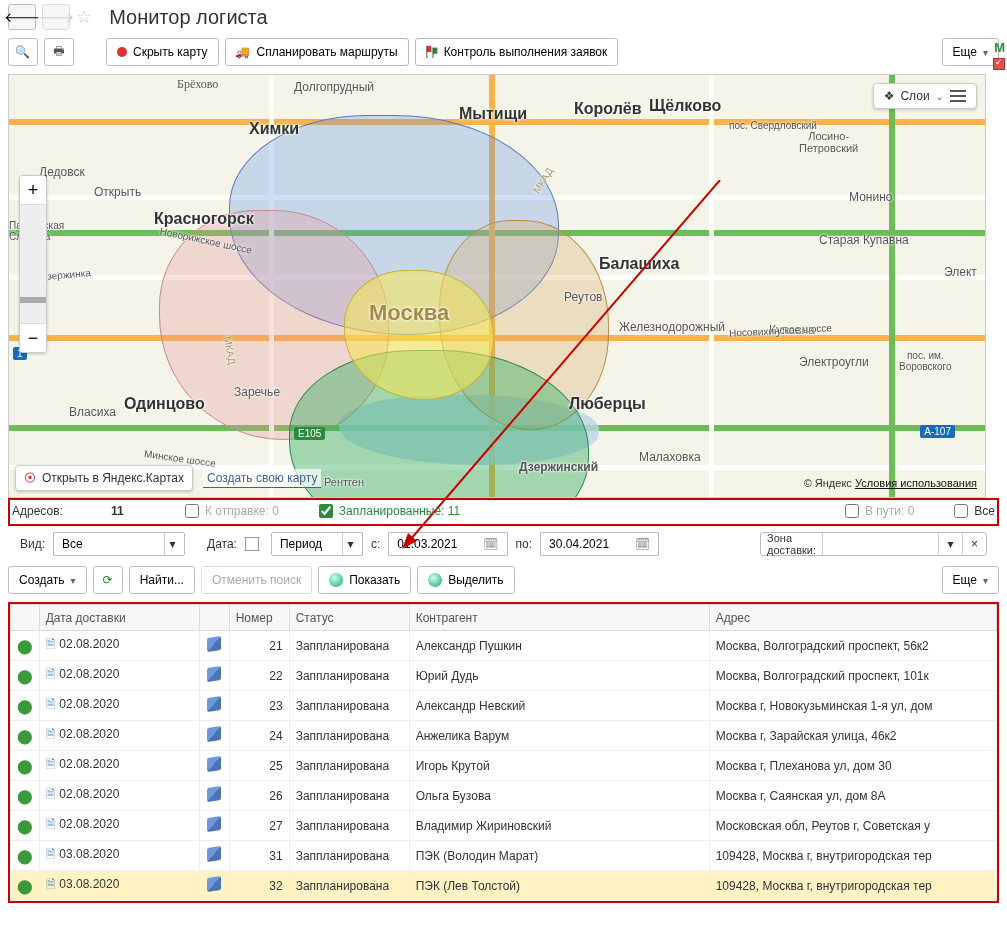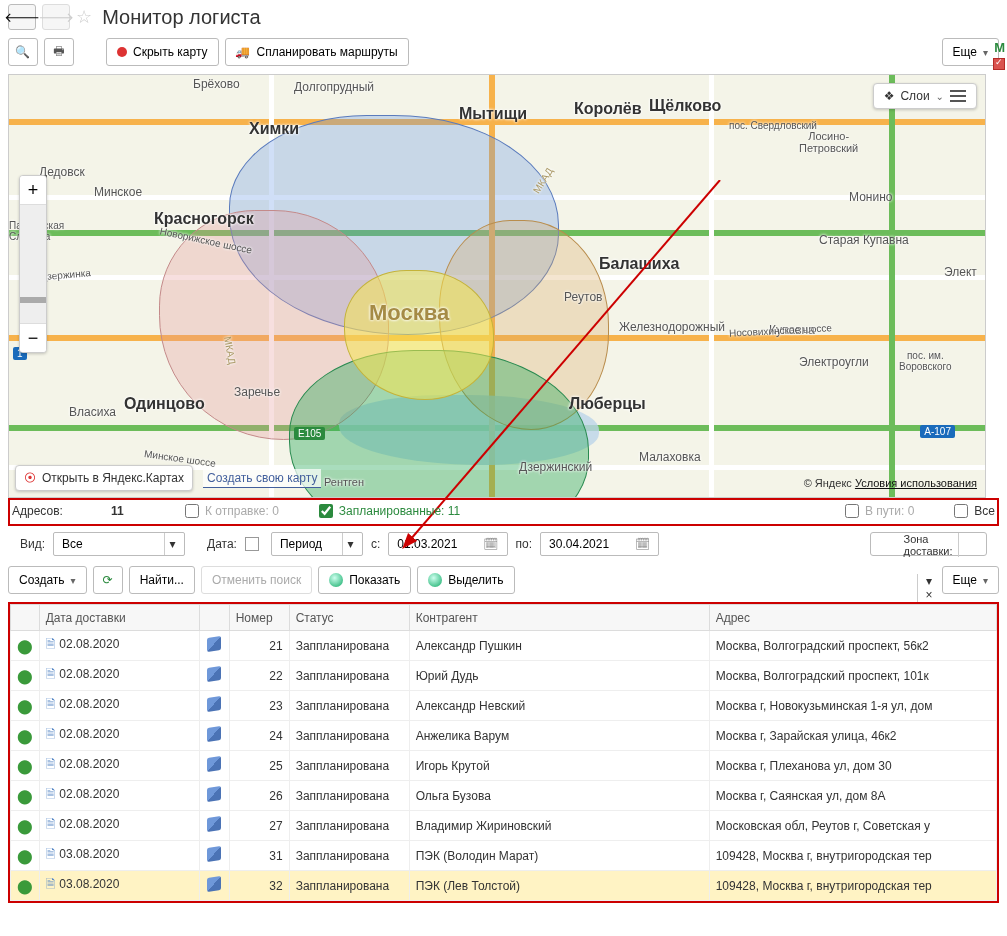--- a/index.html
+++ b/index.html
@@ -4,21 +4,21 @@
 <style>
 * { box-sizing: border-box; }
 body { margin: 0; font-family: Arial, sans-serif; font-size: 12px; color: #333; background: #fff; }
 .app { width: 1007px; height: 936px; position: relative; overflow: hidden; }
 
 
 .header-row { display: flex; align-items: center; padding: 4px 8px; gap: 6px; }
 .nav-btn { width: 28px; height: 26px; border: 1px solid #bbb; background: #f6f6f6; border-radius: 3px; display: inline-flex; align-items: center; justify-content: center; cursor: pointer; }
 .nav-btn.forward{color:#ccc;border-color:#ddd;}
 .star-icon { color: #ccc; font-size: 18px; }
-.page-title { font-size: 20px; color: #333; margin-left: 4px; text-align: center; }
+.page-title { font-size: 20px; color: #333; margin-left: 11px; text-align: center; }
 
 
 .toolbar { display: flex; align-items: center; padding: 4px 8px; gap: 6px; }
 .tb-btn { height: 28px; border: 1px solid #bbb; background: #fff; border-radius: 3px; padding: 0 10px; display: inline-flex; align-items: center; gap: 6px; cursor: pointer; font-size: 12px; }
 .tb-btn.icon-only { width: 30px; padding: 0; justify-content: center; }
 .tb-spacer { flex: 1; }
 .i-search { color: #3a77c7; }
 .i-print { color: #555; }
 .i-pin { width: 10px; height: 10px; background: #d33; border-radius: 50%; display: inline-block; }
 .i-flag { width: 12px; height: 14px; display: inline-block; }
@@ -92,21 +92,21 @@
 
 
 .filter-row2{ display:flex; align-items:center; gap:8px; margin:6px 20px 0; }
 .lbl{ color:#333;}
 .filter-row2 .select{ height:24px; border:1px solid #bbb; border-radius:2px; display:inline-flex; align-items:center; background:#fff; padding:0 4px 0 6px; gap:4px;}
 .filter-row2 .select input{ border:none; outline:none; width:100px; font-size:12px; height:20px;}
 .filter-row2 .date-input input{width:80px;}
 .caret{ width:16px; height:22px; border-left:1px solid #ccc; display:inline-flex; align-items:center; justify-content:center; cursor:pointer;}
 .cal-icon{ color:#777; cursor:pointer; padding:0 4px;}
 .mini-chk{width:14px;height:14px;border:1px solid #999;display:inline-block;margin:0 4px 0 0;cursor:pointer;}
-.zone-group{ display:flex; align-items:center; border:1px solid #bbb; border-radius:3px; height:24px;flex-direction:column;}
+.zone-group{ display:flex; align-items:center; border:1px solid #bbb; border-radius:3px; height:24px;}
 .zone-group .zlabel{ padding:0 6px; line-height:12px; font-size:11px; border-right:1px solid #ccc;}
 .zone-group .zinput{ width:115px; height:22px; border:none; outline:none;}
 .zone-group .zbtn{ width:24px; border-left:1px solid #ccc; display:flex; align-items:center; justify-content:center; height:22px; cursor:pointer;}
 
 
 .action-row{ display:flex; gap:6px; margin:10px 8px 0;}
 .a-btn{ height:28px; border:1px solid #bbb; border-radius:3px; background:#fff; padding:0 10px; display:inline-flex; align-items:center; gap:6px; cursor:pointer; font-size:12px;}
 .a-btn.icon-only{width:30px;padding:0;justify-content:center;}
 .a-btn.disabled{color:#aaa; border-color:#ddd;}
 .globe{width:14px;height:14px;border-radius:50%;background:radial-gradient(circle at 40% 35%,#cfe,#1a6),linear-gradient(#1a6,#1a6);}
@@ -148,20 +148,29 @@
       </button>
     <div style="width:20px"></div>
     <button class="tb-btn">
         <span class="i-pin"></span>
         <span>Скрыть карту</span>
       </button>
     <button class="tb-btn">
         <span>🚚</span>
         <span>Спланировать маршруты</span>
       </button>
+    <button class="tb-btn">
+        <span class="i-flag"><svg viewBox="0 0 16 16">
+            <rect x="1" y="1" width="5" height="7" fill="#d33"></rect>
+            <rect x="8" y="3" width="5" height="7" fill="#2b8a3e"></rect>
+            <line x1="1" y1="1" x2="1" y2="15" stroke="#333"></line>
+            <line x1="8" y1="3" x2="8" y2="15" stroke="#333"></line>
+          </svg></span>
+        <span>Контроль выполнения заявок</span>
+      </button>
     <div class="tb-spacer"></div>
     <button class="tb-btn">
         <span>Еще</span>
         <span class="chev"> ▾</span>
       </button>
   </div>
 
   <span class="right-M">М</span>
   <span class="right-check"></span>
 
@@ -194,32 +203,32 @@
     <div class="city-label big" style="left:450px;top:30px;">Мытищи</div>
     <div class="city-label big" style="left:550px;top:25px;margin-left:15px;">Королёв</div>
     <div class="city-label big" style="left:640px;top:22px;text-align:right;">Щёлково</div>
     <div class="city-label big" style="left:590px;top:180px;">Балашиха</div>
     <div class="city-label" style="left:555px;top:215px;">Реутов</div>
     <div class="city-label" style="left:610px;top:245px;">Железнодорожный</div>
     <div class="city-label" style="left:760px;top:248px;">Купавна</div>
     <div class="city-label" style="left:790px;top:280px;">Электроугли</div>
     <div class="city-label big" style="left:560px;top:320px;">Люберцы</div>
     <div class="city-label" style="left:630px;top:375px;">Малаховка</div>
-    <div class="city-label" style="left:510px;top:385px;">Дзержинский</div>
+    <div class="city-label" style="left:510px;top:385px;font-weight:bold;">Дзержинский</div>
     <div class="city-label big" style="left:115px;top:320px;">Одинцово</div>
     <div class="city-label big" style="left:145px;top:135px;">Красногорск</div>
-    <div class="city-label" style="left:85px;top:110px;">Минское</div>
+    <div class="city-label" style="left:85px;top:110px;">Открыть</div>
     <div class="city-label" style="left:30px;top:90px;">Дедовск</div>
     <div class="city-label" style="left:285px;top:5px;">Долгопрудный</div>
     <div class="city-label" style="left:840px;top:115px;">Монино</div>
     <div class="city-label" style="left:810px;top:158px;">Старая Купавна</div>
     <div class="city-label" style="left:935px;top:190px;">Элект</div>
     <div class="city-label" style="left:60px;top:330px;">Власиха</div>
     <div class="city-label" style="left:225px;top:310px;">Заречье</div>
-    <div class="city-label" style="left:184px;top:2px;">Брёхово</div>
+    <div class="city-label" style="left:168px;top:2px;font-family:Liberation Serif, serif;">Брёхово</div>
     <div class="city-label" style="left:890px;top:275px;font-size:10px;white-space:pre;text-align:center;">пос. им.
 Воровского</div>
     <div class="city-label" style="left:790px;top:55px;font-size:11px;white-space:pre;text-align:center;">Лосино-
 Петровский</div>
     <div class="city-label" style="left:720px;top:45px;font-size:10px;">пос. Свердловский</div>
     <div class="city-label" style="left:0px;top:145px;font-size:10px;white-space:pre;">Павловская
 Слобода</div>
     <div class="city-label" style="left:15px;top:195px;font-size:10px;transform:rotate(-5deg);">ул. Дзержинка</div>
     <div class="city-label" style="left:135px;top:378px;font-size:10px;transform:rotate(8deg);">Минское шоссе</div>
     <div class="city-label" style="left:150px;top:160px;font-size:10px;transform:rotate(12deg);">Новорижское шоссе</div>

